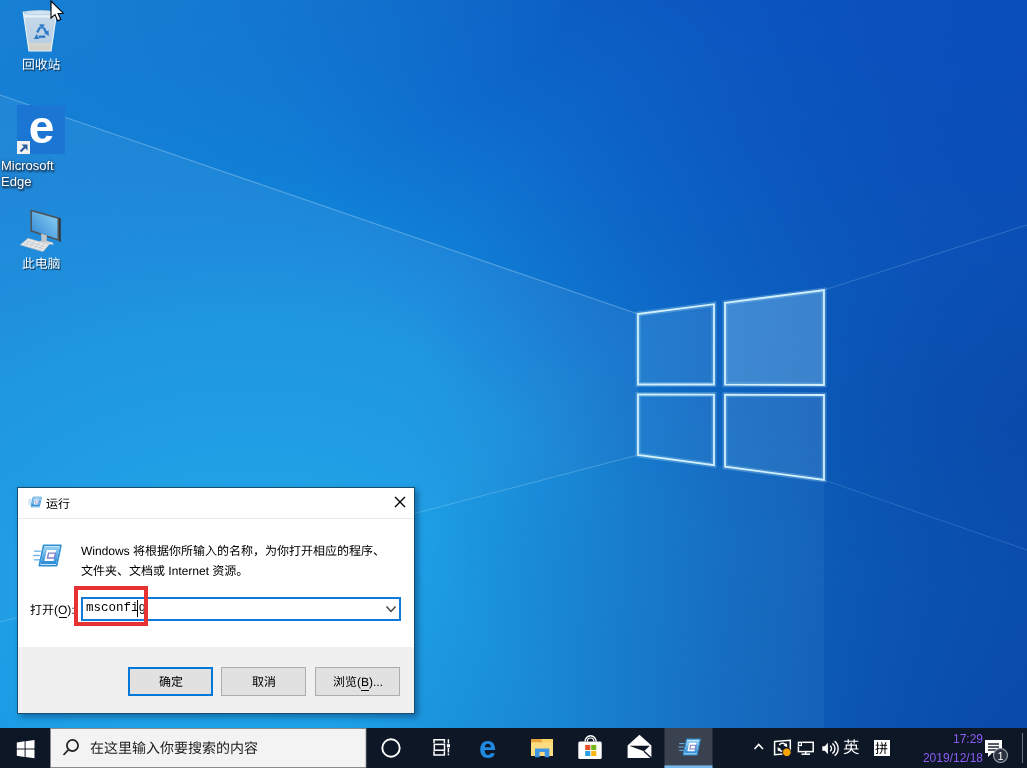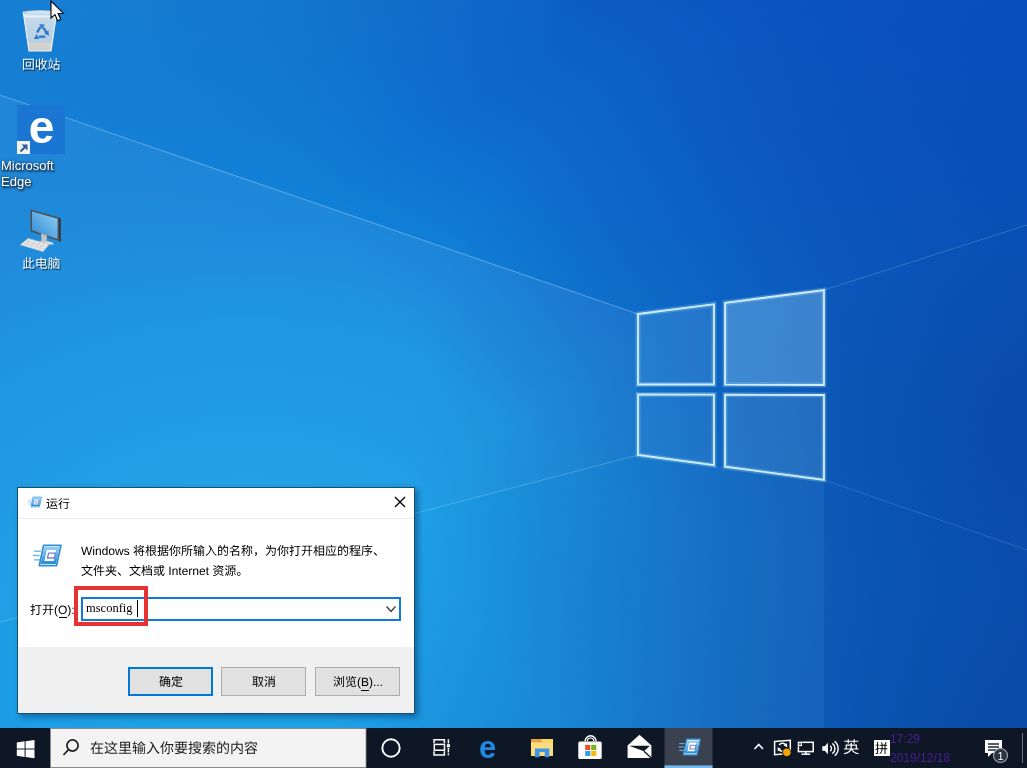--- a/index.html
+++ b/index.html
@@ -241,21 +241,21 @@
       <use href="#g27" transform="translate(0.00 12.00) scale(0.01200 -0.01200)"></use>
       <use href="#g28" transform="translate(12.00 12.00) scale(0.01200 -0.01200)"></use>
       <use href="#g46" transform="translate(24.00 12.00) scale(0.00586 -0.00586)"></use>
       <use href="#g47" transform="translate(28.00 12.00) scale(0.00586 -0.00586)"></use>
       <use href="#g48" transform="translate(37.33 12.00) scale(0.00586 -0.00586)"></use>
       <use href="#g49" transform="translate(41.33 12.00) scale(0.00586 -0.00586)"></use>
     </g>
   </svg>
 <div class="abs" style="left:58.5px;top:616.5px;width:8.6px;height:1px;background:#000;z-index:12"></div>
 <div class="abs" style="left:81px;top:597px;width:320px;height:24px;background:#fff;border:2px solid #0f7ad7;z-index:12"></div>
-<div class="abs" style="left:86px;top:601px;font-size:12.5px;color:#000;z-index:13;font-family:Liberation Serif, serif">msconfig</div>
+<div class="abs" style="left:86px;top:601px;font-size:12.5px;color:#000;z-index:13;font-family:Liberation Mono, monospace">msconfig</div>
 <div class="abs" style="left:137px;top:600px;width:1.4px;height:17px;background:#000;z-index:13"></div>
 <svg class="abs" style="left:385px;top:605px;z-index:13" width="12" height="9" viewBox="0 0 12 9">
 <path d="M1.5,1.5 L6,6.5 L10.5,1.5" stroke="#444" stroke-width="1.5" fill="none"></path>
   </svg>
 <div class="abs" style="left:74px;top:586px;width:74px;height:40px;border:4px solid #e63232;z-index:14"></div>
 <div class="abs" style="left:18px;top:647px;width:396px;height:66px;background:#f0f0f0;z-index:11"></div>
 <div class="abs" style="left:128px;top:667px;width:85px;height:29px;background:#e1e1e1;border:2px solid #0078d7;z-index:12"></div>
 <div class="abs" style="left:221px;top:667px;width:85px;height:29px;background:#e1e1e1;border:1px solid #adadad;z-index:12"></div>
 <div class="abs" style="left:315px;top:667px;width:85px;height:29px;background:#e1e1e1;border:1px solid #adadad;z-index:12"></div>
 <svg style="position:absolute;left:158.5px;top:674.0px;z-index:13;" width="26" height="16">
@@ -372,21 +372,21 @@
     <g fill="#ffffff">
       <use href="#g58" transform="translate(0.00 17.00) scale(0.01650 -0.01650)"></use>
     </g>
   </svg>
 <div class="abs" style="left:874px;top:740px;width:15.5px;height:15.5px;background:#ffffff;z-index:22"></div>
 <svg style="position:absolute;left:875.2px;top:740.0px;z-index:23;" width="15" height="17">
     <g fill="#000000">
       <use href="#g59" transform="translate(0.00 13.00) scale(0.01300 -0.01300)"></use>
     </g>
   </svg>
-<div class="abs" style="left:890px;top:729.5px;width:93px;text-align:left;color:#4c1d95;font-size:12px;line-height:19px;z-index:22;font-family:'Liberation Sans',sans-serif">17:29<br>2019/12/18</div>
+<div class="abs" style="left:890px;top:729.5px;width:93px;text-align:right;color:#8b5cf6;font-size:12px;line-height:19px;z-index:22;font-family:'Liberation Sans',sans-serif">17:29<br>2019/12/18</div>
 <svg class="abs" style="left:983px;top:739px;z-index:22" width="30" height="26" viewBox="0 0 30 26">
 <path d="M2,1 L19,1 L19,14 L9,14 L5,18 L5,14 L2,14 z" fill="#ffffff"></path>
 <g stroke="#0e1726" stroke-width="1.4">
       <line x1="5" y1="5" x2="16" y2="5"></line>
       <line x1="5" y1="8" x2="16" y2="8"></line>
       <line x1="5" y1="11" x2="13" y2="11"></line>
     </g>
 <circle cx="17.5" cy="16.5" r="7" fill="#2b3340" stroke="#9aa0a8" stroke-width="1.2"></circle>
 <text x="17.5" y="20.5" text-anchor="middle" font-family="Liberation Sans" font-size="11" fill="#ffffff">1</text>
 </svg>

